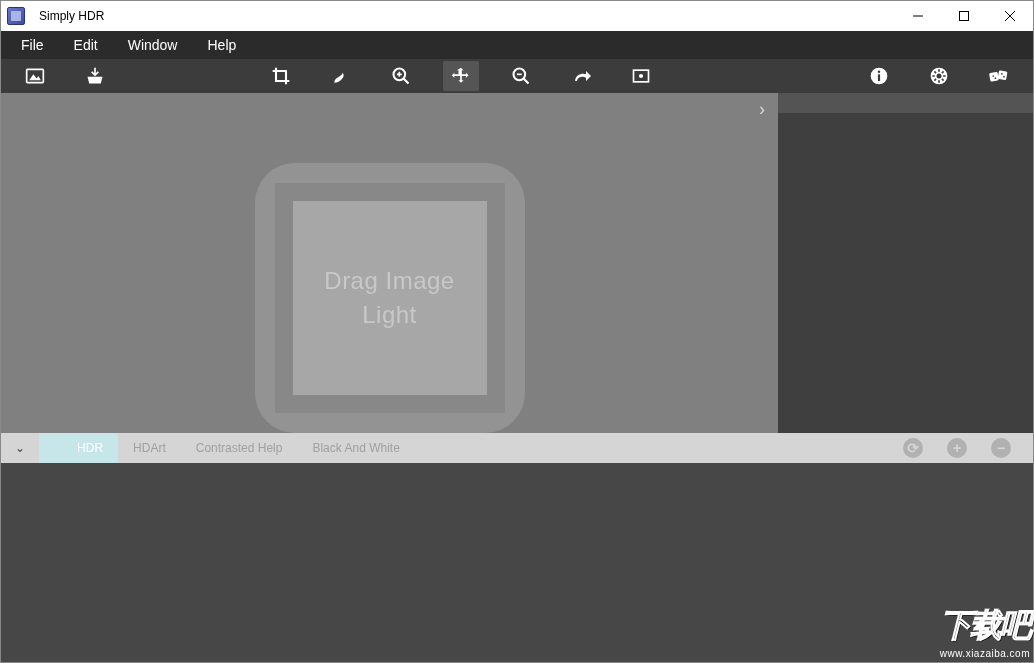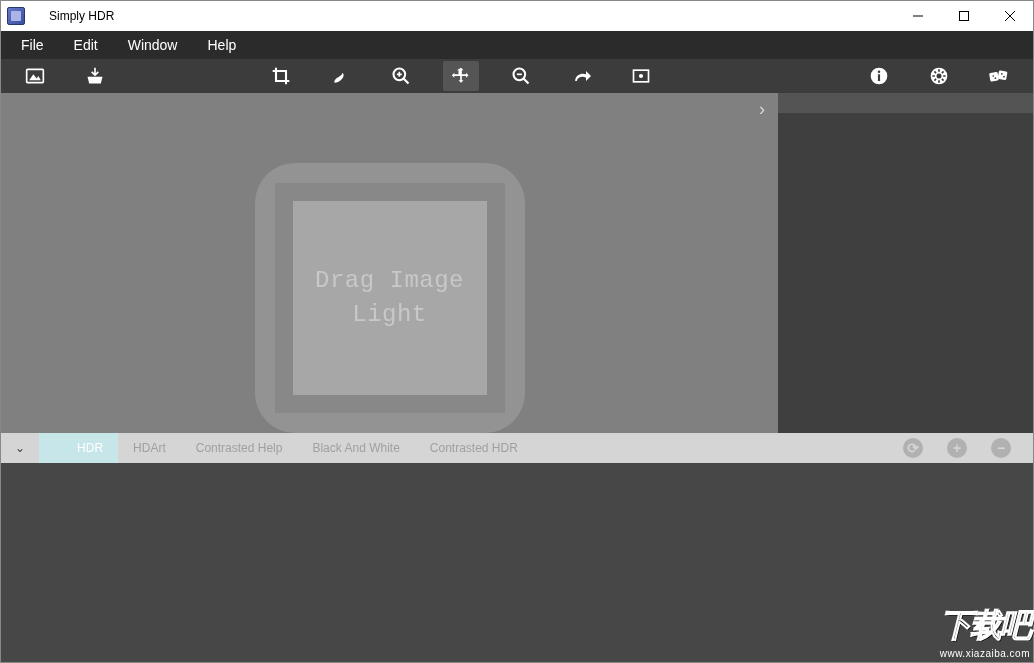--- a/index.html
+++ b/index.html
@@ -3,21 +3,21 @@
 <meta charset="utf-8">
 <style>
   * { box-sizing: border-box; margin: 0; padding: 0; }
   html, body { width: 1034px; height: 663px; font-family: -apple-system, "Segoe UI", sans-serif; overflow: hidden; }
   body { border: 1px solid #888; background: #fff; display: flex; flex-direction: column; }
 
   
   .titlebar { height: 30px; background: #fff; display: flex; align-items: center; padding-left: 6px; }
   .titlebar .app-icon { width: 18px; height: 18px; background: linear-gradient(135deg,#6a78c8,#3a4fa0); border: 1px solid #2a3670; border-radius: 2px; position: relative; }
   .titlebar .app-icon::after { content:""; position:absolute; inset:3px; background:#aab4e8; border-radius:1px; }
-  .titlebar .title { margin-left: 24px; font-size: 12px; color:#000; }
+  .titlebar .title { margin-left: 14px; font-size: 12px; color:#000; }
   .winbtns { margin-left: auto; display: flex; }
   .winbtn { width: 46px; height: 30px; display: flex; align-items: center; justify-content: center; color:#000; }
 
   
   .menubar { height: 28px; background: #2b2b2b; display: flex; align-items: center; padding: 12px 6px; color:#fff; font-size:14px; gap: 2px; }
   .menuitm { padding: 4px 14px; cursor: default; }
 
   
   .toolbar { height: 34px; background: #3c3c3c; display: flex; align-items: center; padding: 0 16px; }
   .toolgrp { display: flex; gap: 24px; align-items:center; }
@@ -25,21 +25,21 @@
   .tbtn { width: 36px; height: 30px; display:flex; align-items:center; justify-content:center; cursor: default; position:relative; }
   .tbtn.active { background:#555; border-radius:2px; }
   .tbtn svg { width:20px; height:20px; fill:#fff; }
   .right-push { margin-left:auto; }
 
   
   .main { flex:1; display:flex; background:#3c3c3c; }
   .canvas-wrap { flex:1; position:relative; background:#808080; display:flex; align-items:flex-start; justify-content:center; padding-top:70px; }
   .chev { position:absolute; top:6px; right:6px; color:#d6d6d6; font-size:18px; width:20px; text-align:center; }
   .drop { width:270px; height:270px; background:#939393; border-radius:40px; padding:20px; }
-  .drop-inner { width:100%; height:100%; border:18px solid #888; background:#a7a7a7; display:flex; align-items:center; justify-content:center; text-align:center; color:#c8c8c8; font-size:24px; line-height:1.4; font-weight:300; letter-spacing:0.5px;font-family:Liberation Mono, monospace; }
+  .drop-inner { width:100%; height:100%; border:18px solid #888; background:#a7a7a7; display:flex; align-items:center; justify-content:center; text-align:center; color:#c8c8c8; font-size:24px; line-height:1.4; font-weight:300; letter-spacing:0.5px; }
   .sidepanel { width:255px; background:#3f3f3f; position:relative; }
   .sidepanel .blank { height:20px; background:#545454; }
 
   
   .catbar { position:relative; height:30px; background:#d5d5d5; display:flex; align-items:center; color:#a0a0a0; font-size:12px; }
   .catbar .chevdown { padding:0 14px; color:#444; }
   .cat { padding:0 15px; height:100%; display:flex; align-items:center; }
   .cat.active { background:#c7e6ea; color:#fff;padding-left:38px; }
   .catbar .catctrls { margin-left:auto; display:flex; gap:24px; padding-right:22px; }
   .catbar .rndbtn { width:20px; height:20px; border-radius:50%; background:#b1b1b1; display:flex; align-items:center; justify-content:center; color:#d5d5d5; font-size:14px; font-weight:bold; }
@@ -187,21 +187,20 @@
     <div class="blank"></div>
   </div>
 </div>
 
 <div class="catbar">
   <div class="chevdown">⌄</div>
   <div class="cat active">HDR</div>
   <div class="cat">HDArt</div>
   <div class="cat">Contrasted Help</div>
   <div class="cat">Black And White</div>
-  <div class="cat">Contrasted HDR</div>
   <div class="catctrls">
     <div class="rndbtn">⟳</div>
     <div class="rndbtn">+</div>
     <div class="rndbtn">−</div>
   </div>
 </div>
 
 <div class="bottom"></div>
 
 <div class="watermark">

